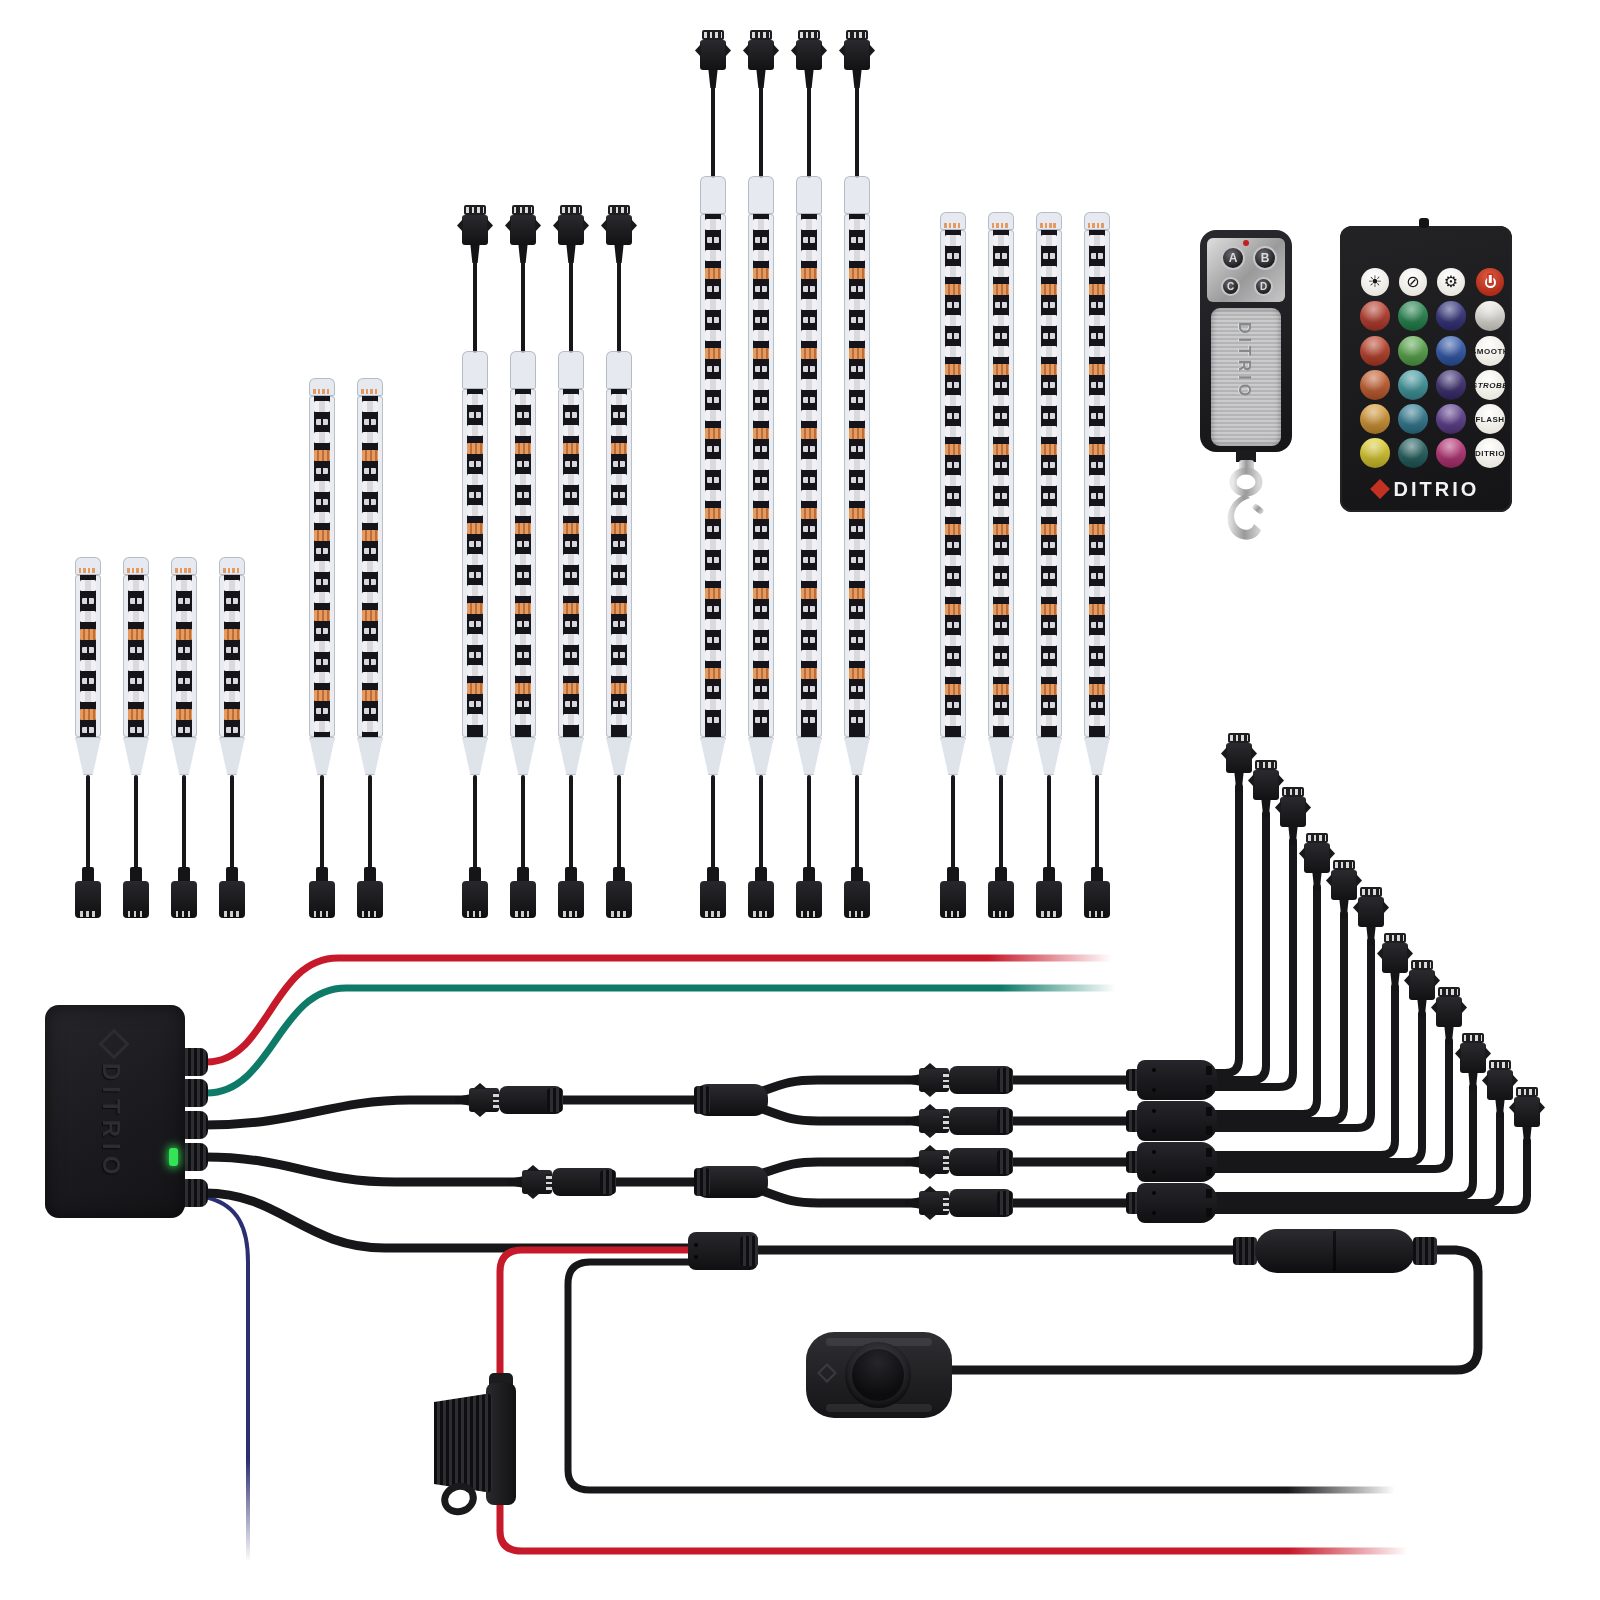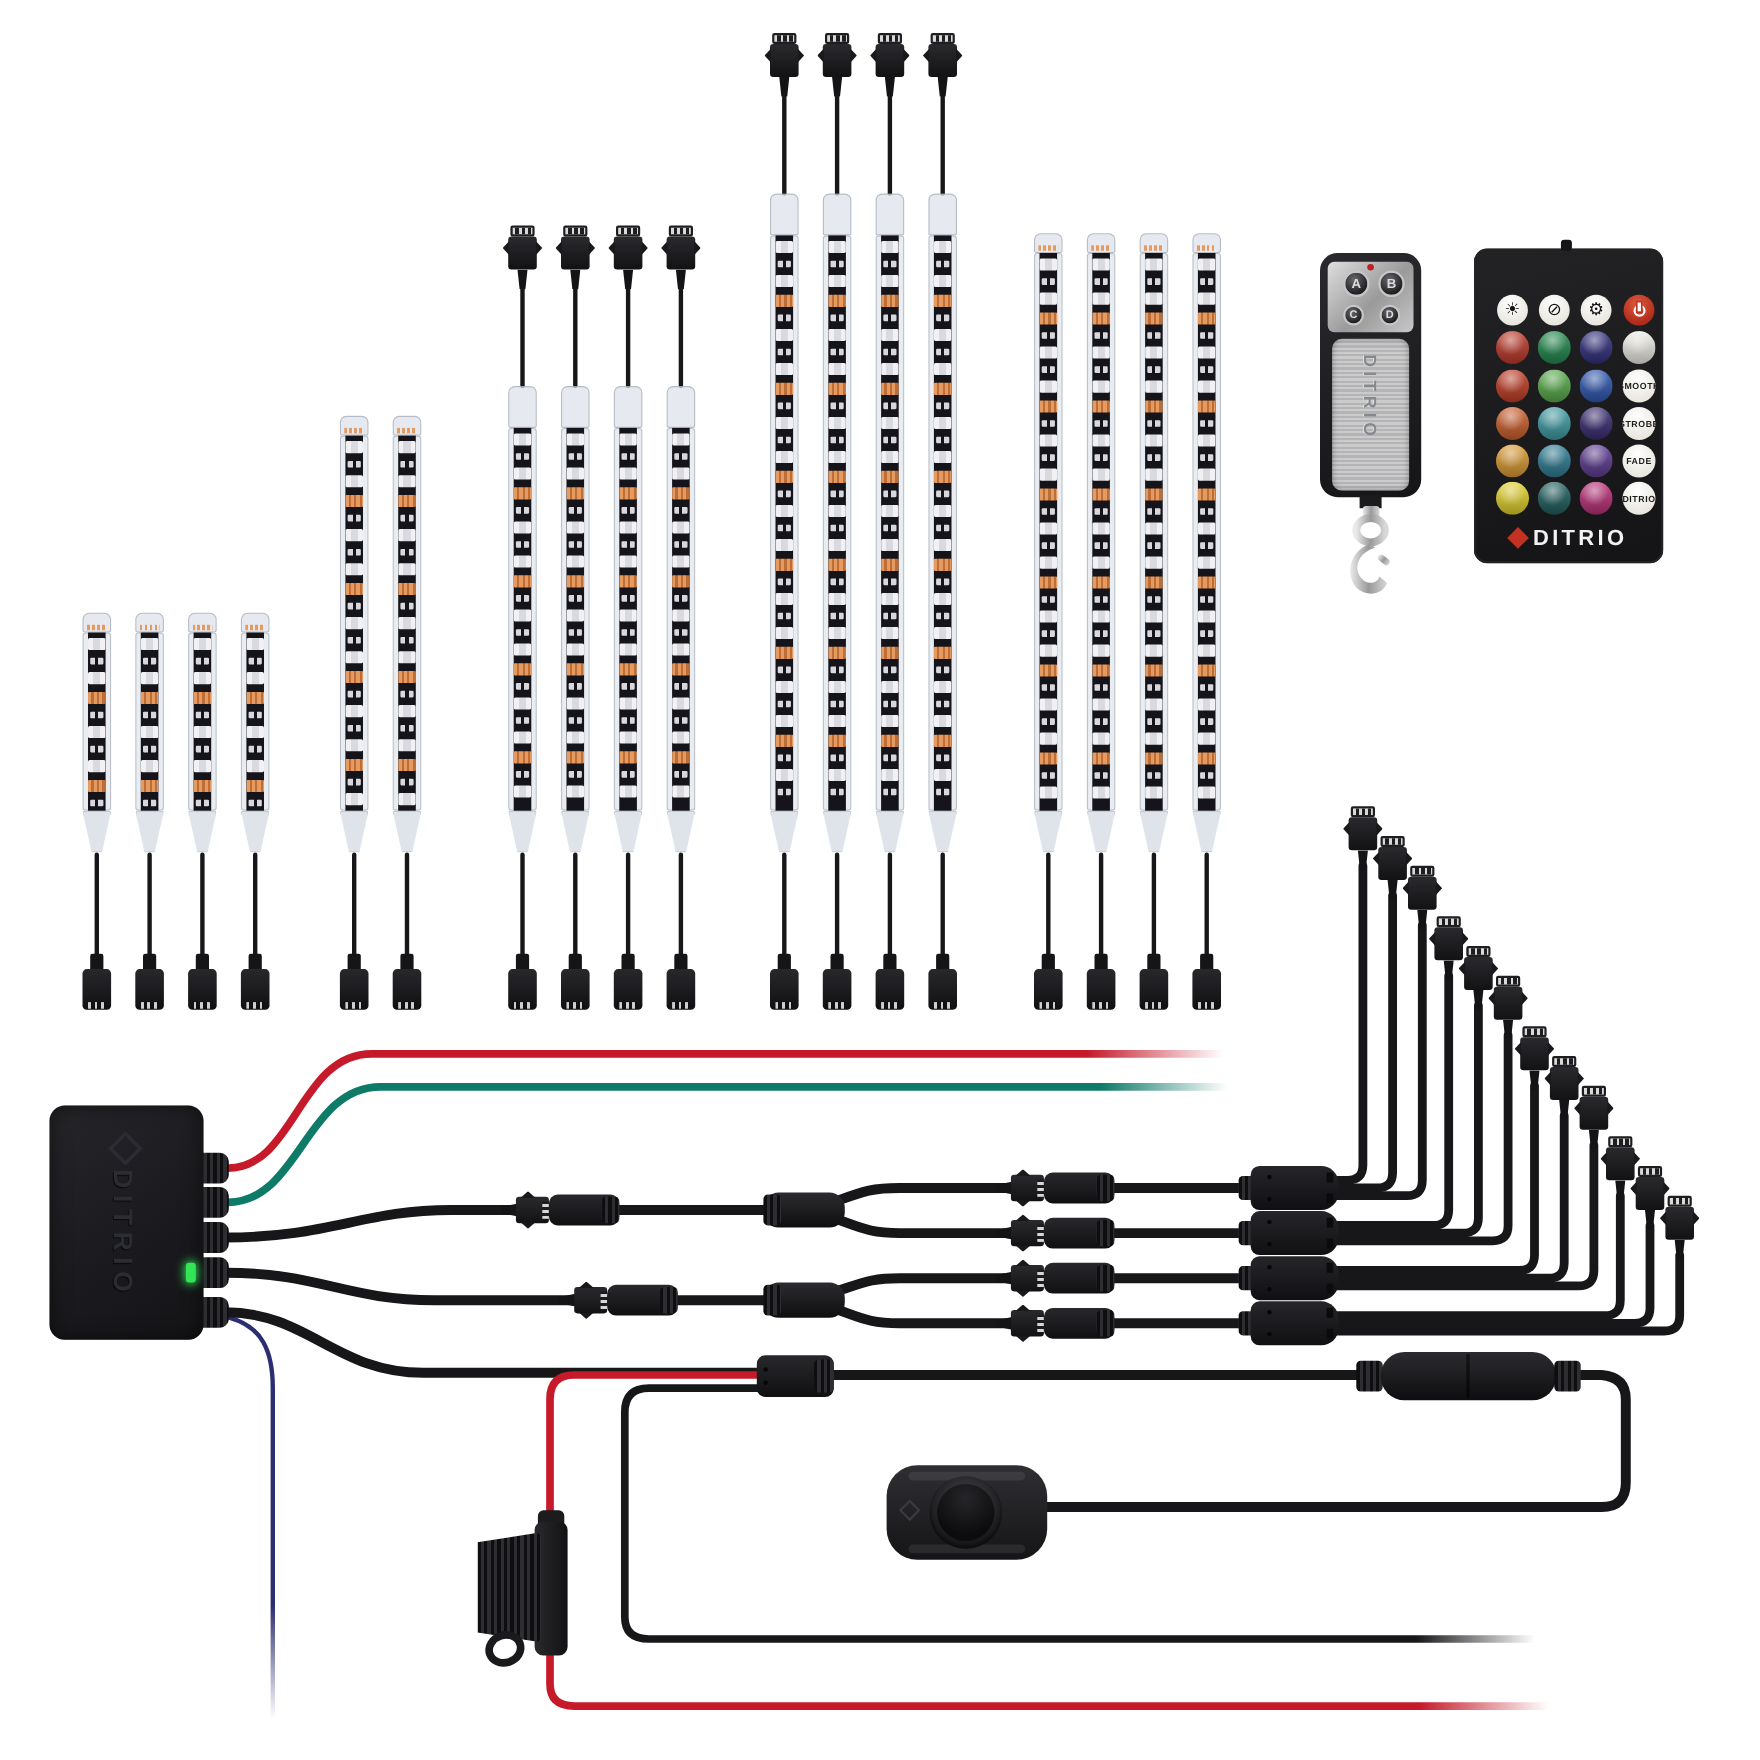--- a/index.html
+++ b/index.html
@@ -980,28 +980,28 @@
         <div class="abs rbtn" style="left: 135px; top: 75px; width: 30px; height: 30px; background: radial-gradient(circle at 45% 28%, rgba(255, 255, 255, 0.5), rgba(255, 255, 255, 0) 48%), linear-gradient(rgba(255, 255, 255, 0.15), rgba(0, 0, 0, 0.3)), rgb(239, 237, 230);"></div>
         <div class="abs rbtn" style="left: 20px; top: 110px; width: 30px; height: 30px; background: radial-gradient(circle at 45% 28%, rgba(255, 255, 255, 0.5), rgba(255, 255, 255, 0) 48%), linear-gradient(rgba(255, 255, 255, 0.15), rgba(0, 0, 0, 0.3)), rgb(193, 62, 39);"></div>
         <div class="abs rbtn" style="left: 58px; top: 110px; width: 30px; height: 30px; background: radial-gradient(circle at 45% 28%, rgba(255, 255, 255, 0.5), rgba(255, 255, 255, 0) 48%), linear-gradient(rgba(255, 255, 255, 0.15), rgba(0, 0, 0, 0.3)), rgb(88, 171, 74);"></div>
         <div class="abs rbtn" style="left: 96px; top: 110px; width: 30px; height: 30px; background: radial-gradient(circle at 45% 28%, rgba(255, 255, 255, 0.5), rgba(255, 255, 255, 0) 48%), linear-gradient(rgba(255, 255, 255, 0.15), rgba(0, 0, 0, 0.3)), rgb(47, 88, 176);"></div>
         <div class="abs rbtn wbtn" style="left: 135px; top: 110px; width: 30px; height: 30px;">
           <span class="modetxt">SMOOTH</span>
         </div>
         <div class="abs rbtn" style="left: 20px; top: 144px; width: 30px; height: 30px; background: radial-gradient(circle at 45% 28%, rgba(255, 255, 255, 0.5), rgba(255, 255, 255, 0) 48%), linear-gradient(rgba(255, 255, 255, 0.15), rgba(0, 0, 0, 0.3)), rgb(205, 95, 45);"></div>
         <div class="abs rbtn" style="left: 58px; top: 144px; width: 30px; height: 30px; background: radial-gradient(circle at 45% 28%, rgba(255, 255, 255, 0.5), rgba(255, 255, 255, 0) 48%), linear-gradient(rgba(255, 255, 255, 0.15), rgba(0, 0, 0, 0.3)), rgb(63, 157, 164);"></div>
         <div class="abs rbtn" style="left: 96px; top: 144px; width: 30px; height: 30px; background: radial-gradient(circle at 45% 28%, rgba(255, 255, 255, 0.5), rgba(255, 255, 255, 0) 48%), linear-gradient(rgba(255, 255, 255, 0.15), rgba(0, 0, 0, 0.3)), rgb(59, 44, 114);"></div>
-        <div class="abs rbtn wbtn" style="left: 135px; top: 144px; width: 30px; height: 30px;">
+        <div class="abs rbtn wbtn" style="left: 135px; top: 144px; width: 30px; height: 30px; font-style: italic;">
           <span class="modetxt">STROBE</span>
         </div>
         <div class="abs rbtn" style="left: 20px; top: 178px; width: 30px; height: 30px; background: radial-gradient(circle at 45% 28%, rgba(255, 255, 255, 0.5), rgba(255, 255, 255, 0) 48%), linear-gradient(rgba(255, 255, 255, 0.15), rgba(0, 0, 0, 0.3)), rgb(220, 155, 51);"></div>
         <div class="abs rbtn" style="left: 58px; top: 178px; width: 30px; height: 30px; background: radial-gradient(circle at 45% 28%, rgba(255, 255, 255, 0.5), rgba(255, 255, 255, 0) 48%), linear-gradient(rgba(255, 255, 255, 0.15), rgba(0, 0, 0, 0.3)), rgb(47, 125, 149);"></div>
         <div class="abs rbtn" style="left: 96px; top: 178px; width: 30px; height: 30px; background: radial-gradient(circle at 45% 28%, rgba(255, 255, 255, 0.5), rgba(255, 255, 255, 0) 48%), linear-gradient(rgba(255, 255, 255, 0.15), rgba(0, 0, 0, 0.3)), rgb(94, 60, 146);"></div>
         <div class="abs rbtn wbtn" style="left: 135px; top: 178px; width: 30px; height: 30px;">
-          <span class="modetxt">FADE</span>
+          <span class="modetxt">FLASH</span>
         </div>
         <div class="abs rbtn" style="left: 20px; top: 212px; width: 30px; height: 30px; background: radial-gradient(circle at 45% 28%, rgba(255, 255, 255, 0.5), rgba(255, 255, 255, 0) 48%), linear-gradient(rgba(255, 255, 255, 0.15), rgba(0, 0, 0, 0.3)), rgb(227, 210, 44);"></div>
         <div class="abs rbtn" style="left: 58px; top: 212px; width: 30px; height: 30px; background: radial-gradient(circle at 45% 28%, rgba(255, 255, 255, 0.5), rgba(255, 255, 255, 0) 48%), linear-gradient(rgba(255, 255, 255, 0.15), rgba(0, 0, 0, 0.3)), rgb(32, 96, 95);"></div>
         <div class="abs rbtn" style="left: 96px; top: 212px; width: 30px; height: 30px; background: radial-gradient(circle at 45% 28%, rgba(255, 255, 255, 0.5), rgba(255, 255, 255, 0) 48%), linear-gradient(rgba(255, 255, 255, 0.15), rgba(0, 0, 0, 0.3)), rgb(187, 48, 120);"></div>
         <div class="abs rbtn wbtn" style="left: 135px; top: 212px; width: 30px; height: 30px;">
           <span class="modetxt">DITRIO</span>
         </div>
       </div>
     <div class="abs" style="left:0;top:462px;width:172px;height:26px;display:flex;align-items:center;justify-content:center;gap:7px;top:462px;">
     </div>

